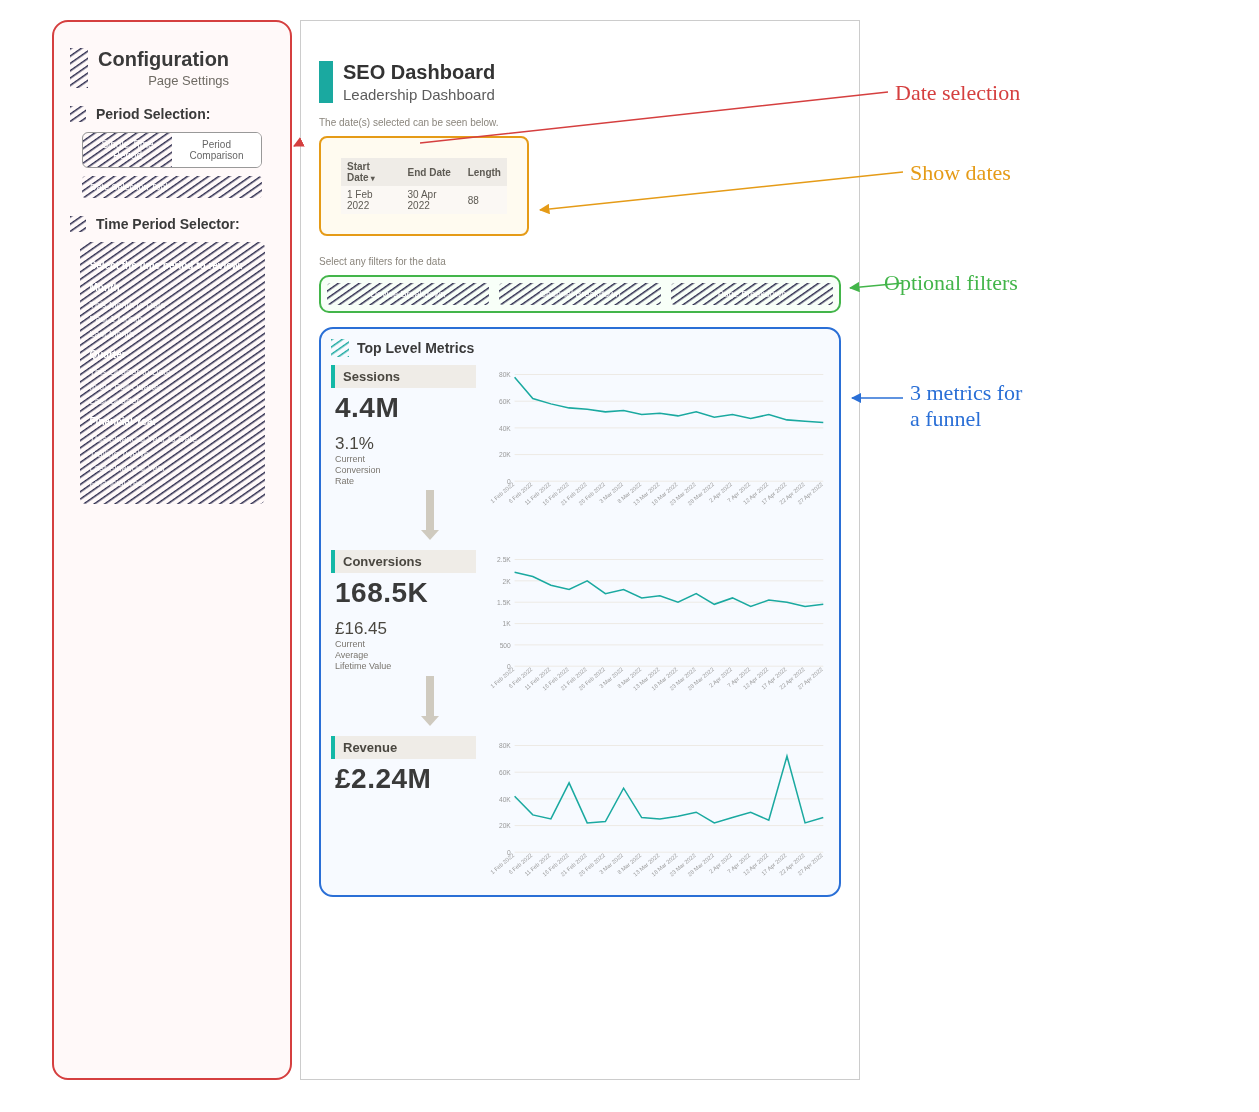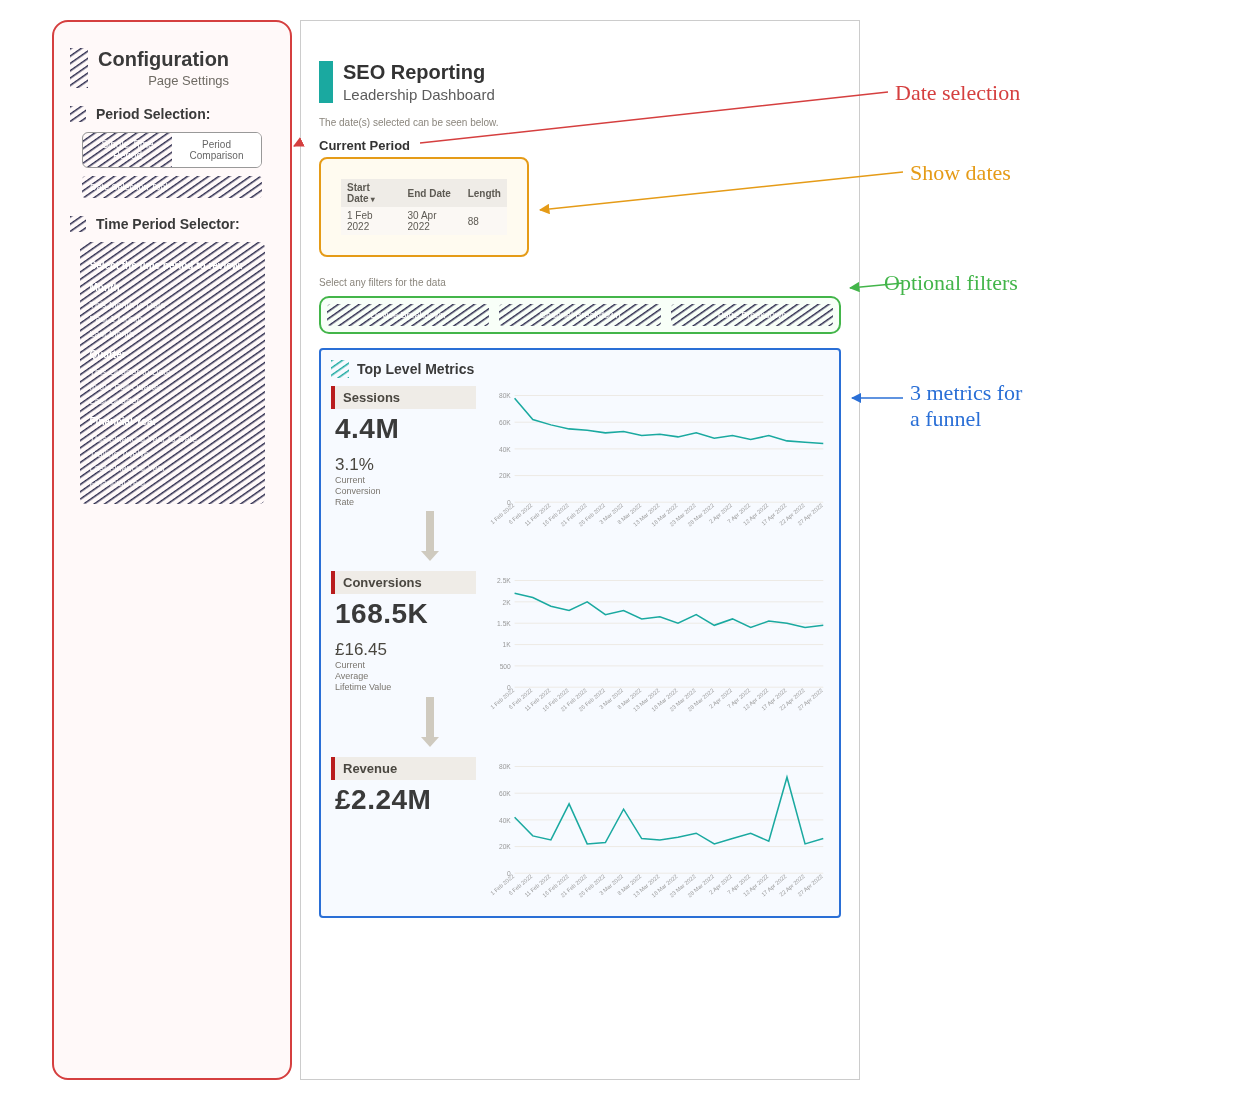--- a/index.html
+++ b/index.html
@@ -103,32 +103,32 @@
     padding: 6px;
     display: flex; gap: 10px; justify-content: space-between;
   }
   .filter-pill {
     flex: 1; height: 22px; border-radius: 4px; position: relative;
     font-size: 9px; color: #fff; display: flex; align-items: center; justify-content: center;
   }
 
   .metrics-wrap {
     border: 2px solid var(--blue-ann);
-    border-radius: 4px;
+    border-radius: 14px;
     background: rgba(214,232,255,0.2);
     padding: 10px;
     margin-top: 14px;
   }
   .metrics-head { display: flex; gap: 8px; align-items: center; margin-bottom: 8px; }
   .metrics-head .label { font-size: 14px; font-weight: 700; color: #3a3a3a; }
 
   .metric-block { display: flex; gap: 10px; margin-bottom: 6px; }
   .metric-left { width: 145px; }
   .metric-title {
-    background: #efece7; border-left: 4px solid #b91c1c;
+    background: #efece7; border-left: 4px solid #14b8a6;
     padding: 4px 8px; font-size: 13px; font-weight: 600; color: #4a4740; margin-bottom: 4px;
   }
   .metric-val { font-size: 28px; font-weight: 700; color: #3a3a3a; margin: 4px 0 10px 4px; letter-spacing: .5px; }
   .mid-num { font-size: 17px; color: #4a4740; margin-left: 4px; }
   .mid-lbl { font-size: 9px; color: #7a766f; margin-left: 4px; line-height: 1.2; width: 70px; }
   .arrowdown { margin: 4px 0 0 90px; }
 
   .chart { flex: 1; }
   .chart svg { width: 100%; display: block; }
 
@@ -222,28 +222,27 @@
       </div>
     </div>
 
   </div>
 
   <div class="page">
 
     <div class="brand-row">
       <div class="brand-bar"></div>
       <div class="brand-txt">
-        <h1>SEO Reporting</h1>
+        <h1>SEO Dashboard</h1>
         <div class="sub">Leadership Dashboard</div>
       </div>
     </div>
 
     <div class="note">The date(s) selected can be seen below.</div>
 
-    <div class="sect-title">Current Period</div>
     <div class="datebox">
       <table>
         <tbody>
             <tr>
           <th><span>Start Date</span><span class="caret">▾</span></th>
           <th>End Date</th>
           <th>Length</th>
         </tr>
         <tr>
           <td>1 Feb 2022</td>

